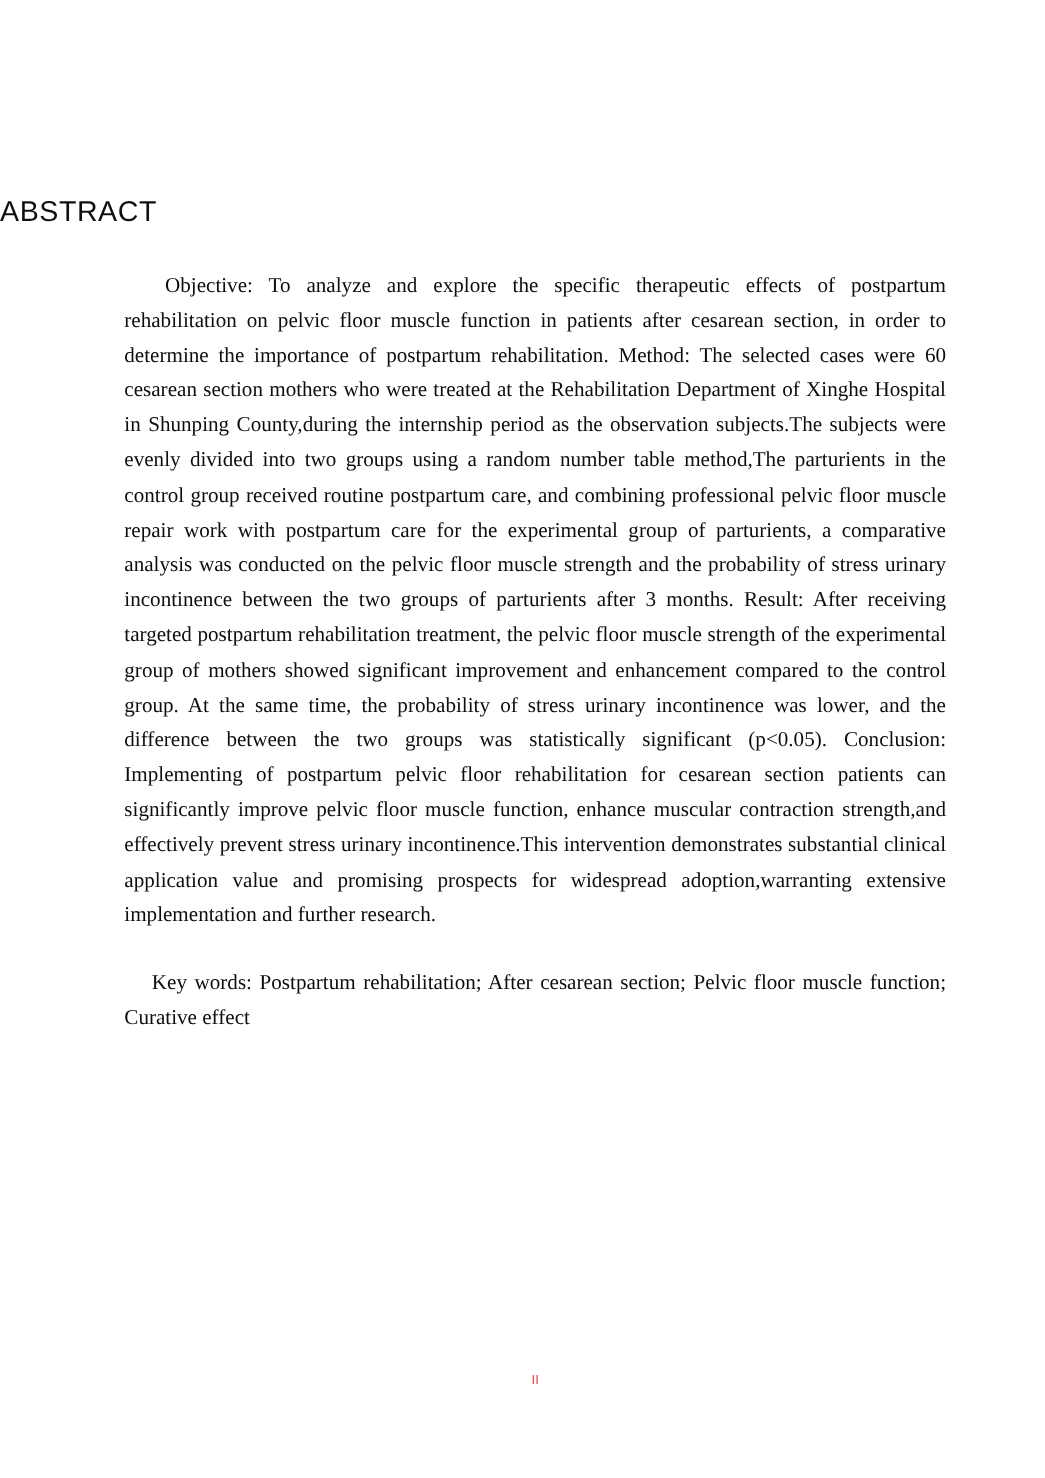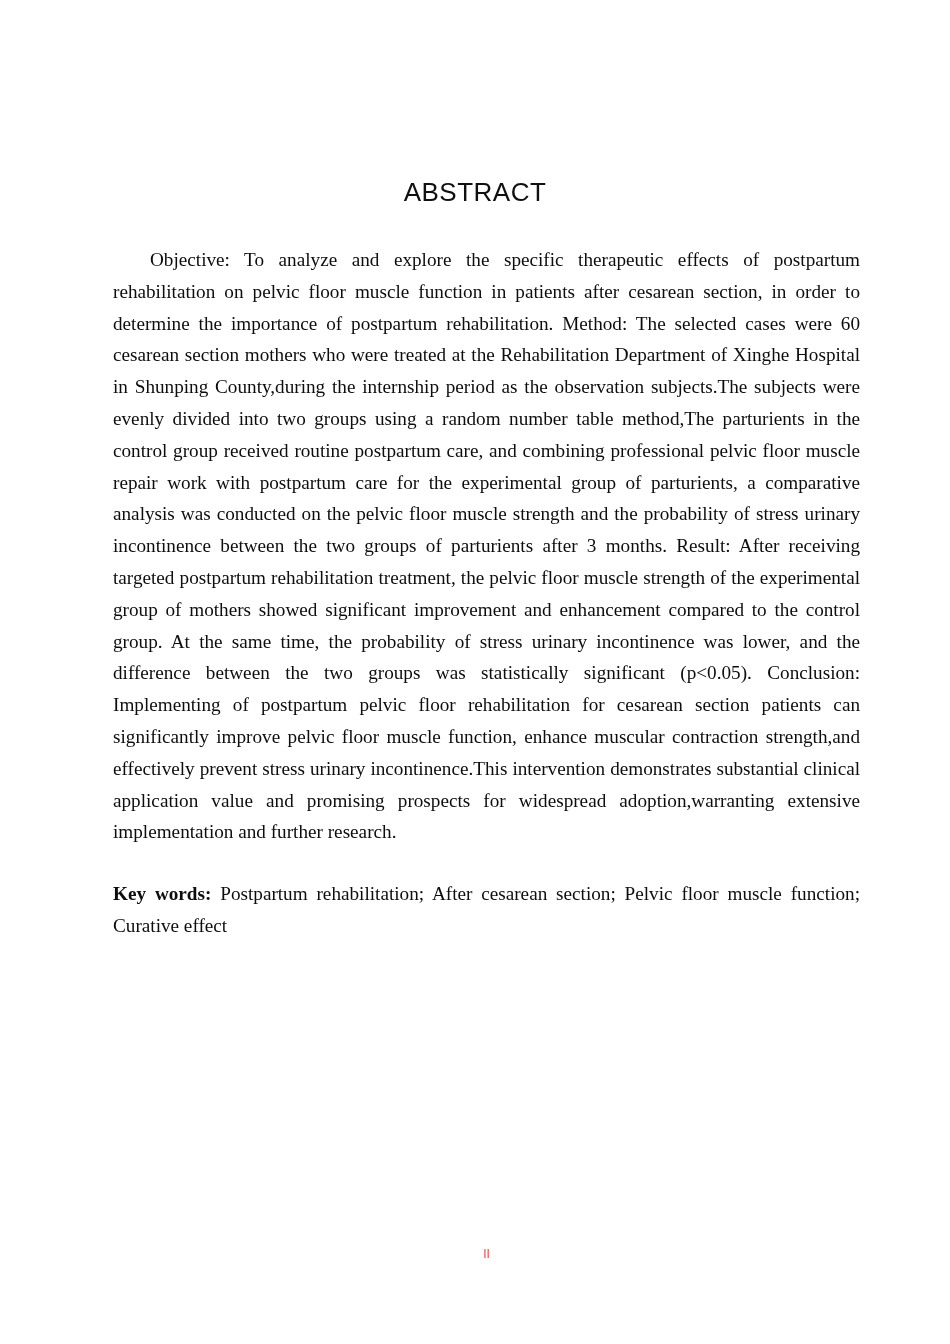--- a/index.html
+++ b/index.html
@@ -12,21 +12,21 @@
     width: 950px;
     height: 1344px;
     background: #ffffff;
     overflow: hidden;
     font-family: "Liberation Serif", serif;
     color: #0d0d0d;
   }
   .title {
     margin: 0;
     padding-top: 177px;
-    text-align: center;
+    text-align: left;
     font-family: "Liberation Sans", sans-serif;
     font-size: 26px;
     font-weight: 400;
     letter-spacing: 0.5px;
     color: #101010;
   }
   .content {
     margin-left: 113px;
     width: 747px;
   }
@@ -37,21 +37,22 @@
     text-align: justify;
     text-indent: 37px;
   }
   .keywords {
     margin: 30px 0 0 0;
     font-size: 19.2px;
     line-height: 31.8px;
     text-align: justify;
   }
   .keywords .kw-label {
-    font-weight: 700;
+    font-weight: 400;
+    margin-left: 25px;
   }
   .page-number {
     position: absolute;
     top: 1247px;
     left: 113px;
     width: 747px;
     text-align: center;
     font-family: "Liberation Sans", sans-serif;
     font-size: 12px;
     color: #ef4444;

